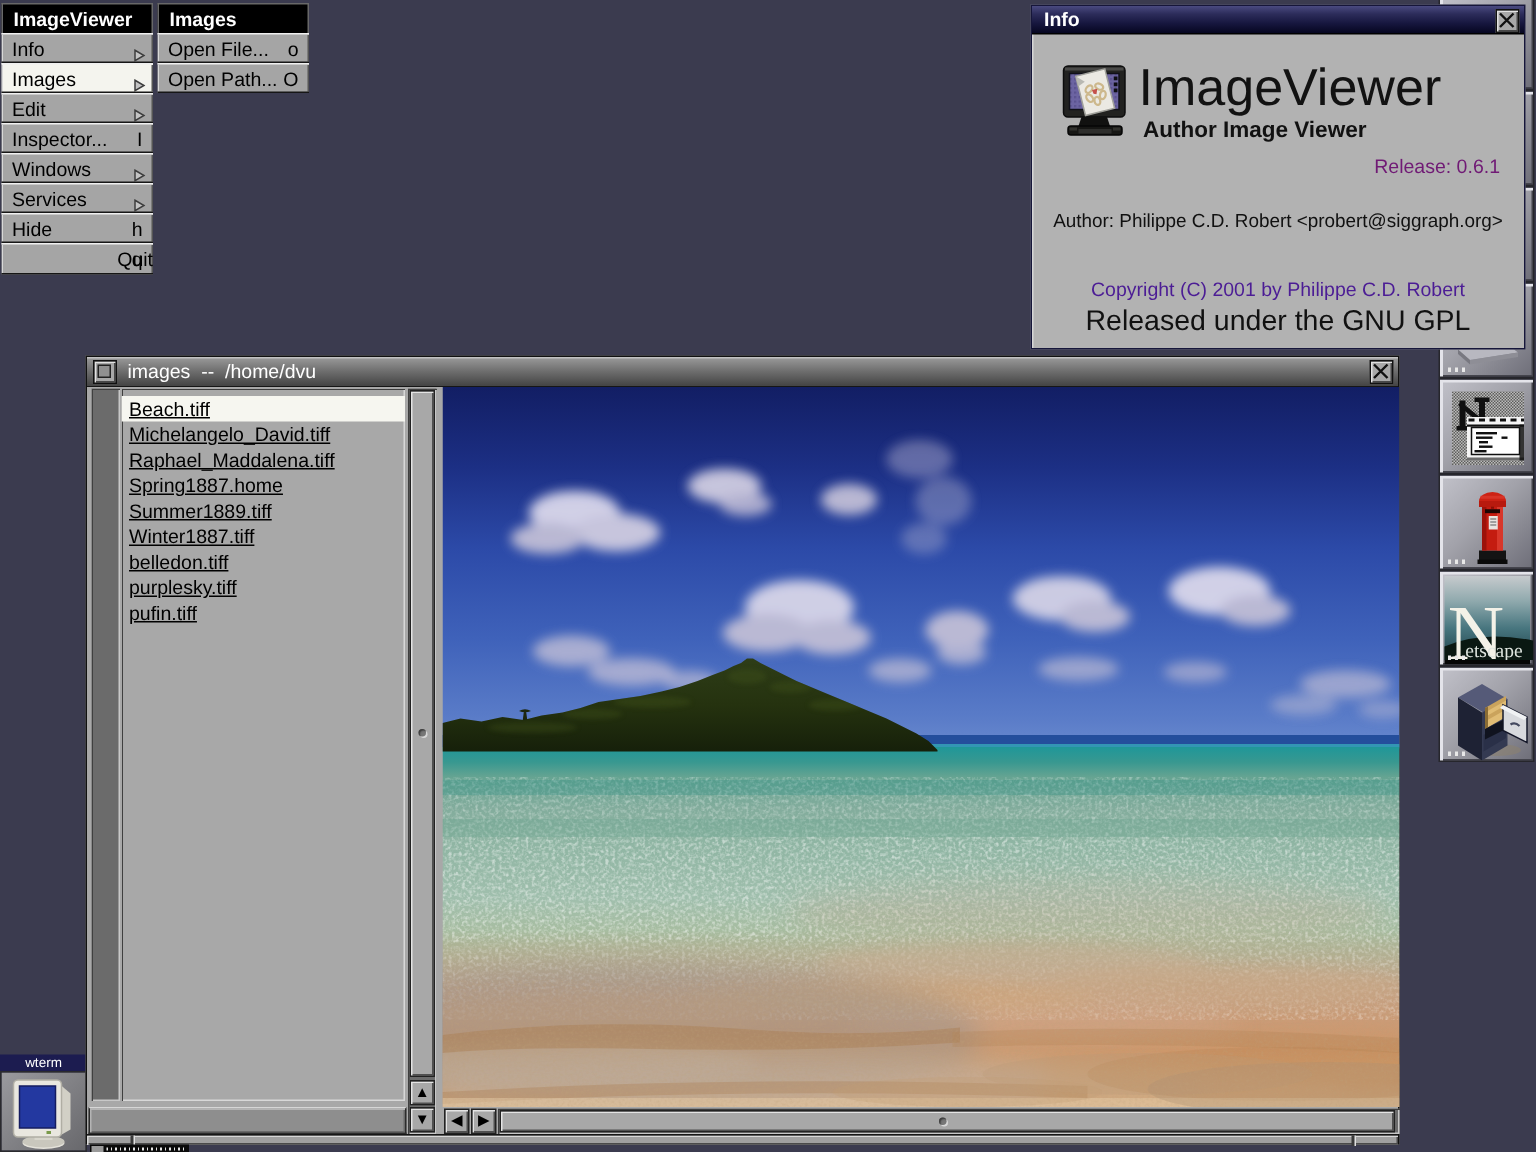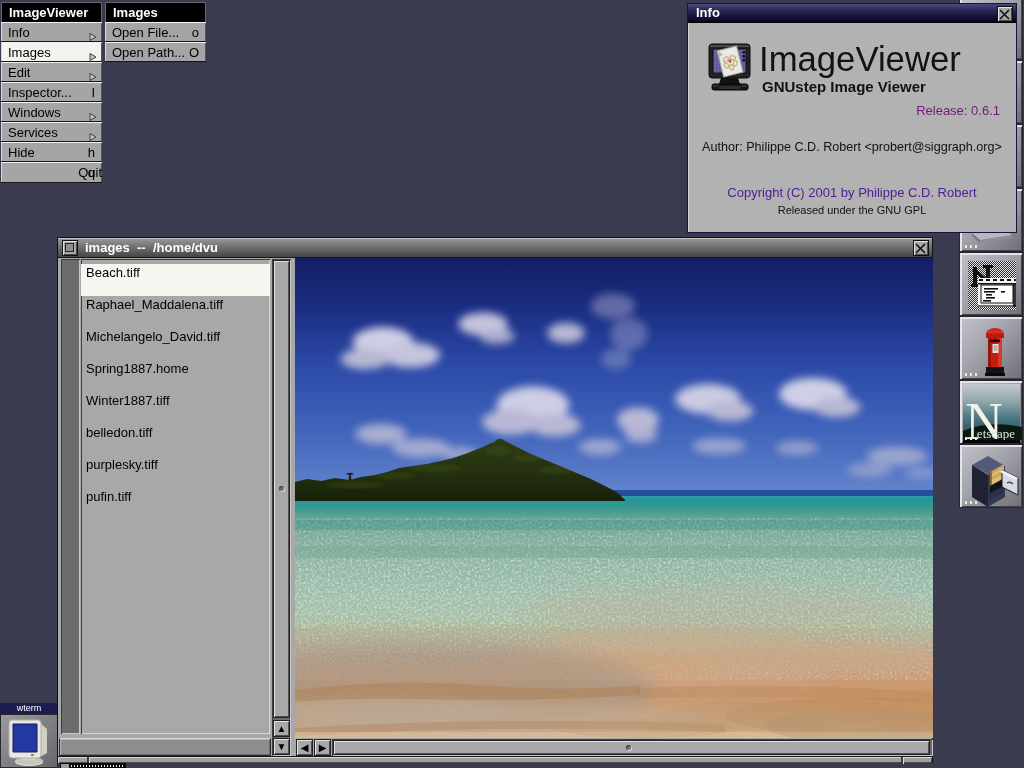--- a/index.html
+++ b/index.html
@@ -34,33 +34,33 @@
 #infotitle { position:absolute; left:0; top:0; right:0; height:19px;
   background:linear-gradient(#4a4a80 0%, #2c2c5a 30%, #16163e 65%, #060620 100%);
   color:#fff; font-weight:bold; font-size:13px; line-height:18px; padding-left:8px;
   border-bottom:1px solid #000; }
 
 
 #imgwin { left:57px; top:237px; width:876px; height:526px; background:#a8a8a8;
   border:1px solid #111; }
 #imgtitle { position:absolute; left:0; top:0; right:0; height:20px;
   background:linear-gradient(#9b9b9b 0%, #6e6e6e 50%, #454545 100%);
-  color:#fff; font-weight:bold; font-size:13px; line-height:19px; padding-left:27px;
+  color:#fff; font-weight:normal; font-size:13px; line-height:19px; padding-left:27px;
   border-bottom:1px solid #161616; box-shadow:inset 0 1px 0 #c2c2c2; }
 .track { position:absolute; background:#6b6b6b;
   box-shadow:inset 1px 1px 0 #3f3f3f, inset -1px -1px 0 #c8c8c8; }
 .knob { position:absolute; background:#a8a8a8;
   box-shadow:inset 1px 1px 0 #e4e4e4, inset -1px -1px 0 #505050;
   border:1px solid #222; }
 .dimple { position:absolute; width:5px; height:5px; border-radius:50%;
   background:#777; box-shadow:inset 1px 1px 1px #3c3c3c, 1px 1px 0 #d8d8d8; }
 #filelist { position:absolute; left:23px; top:21px; width:189px; height:475px;
   background:#a8a8a8; box-shadow:inset 1px 1px 0 #3f3f3f, inset -1px -1px 0 #d8d8d8;
   font-size:13px; color:#000; overflow:hidden; padding-top:5px; }
-.row { height:32px; line-height:17px; padding-left:5px; white-space:nowrap; }
+.row { height:17px; line-height:17px; padding-left:5px; white-space:nowrap;text-decoration:underline; }
 .row.sel { background:#f6f6f0; }
 #statusbar { position:absolute; left:1px; top:500px; width:212px; height:18px;
   background:#8e8e8e; box-shadow:inset 1px 1px 0 #b4b4b4, inset -1px -1px 0 #6a6a6a;
   border:1px solid #2c2c2c; border-top:1px solid #d6d6d6; }
 .arrowbtn { position:absolute; width:17px; height:17px; background:#a8a8a8;
   box-shadow:inset 1px 1px 0 #e4e4e4, inset -1px -1px 0 #505050; border:1px solid #222;
   font-size:10px; line-height:15px; text-align:center; color:#000; }
 #resizebar { position:absolute; left:0; top:518px; width:874px; height:7px;
   background:#a0a0a0; border-top:1px solid #161616;
   box-shadow:inset 1px 1px 0 #d8d8d8, inset -1px -1px 0 #4a4a4a; }
@@ -230,23 +230,24 @@
       <div style="position:absolute;left:2px;top:2px;width:9px;height:9px;border:1px solid #222;background:#909090;"></div>
     </div>
   <div class="tbtn" style="right:3px;">
     <svg width="13" height="13" viewBox="0 0 13 13">
         <path d="M2 2 L11 11 M11 2 L2 11" stroke="#111" stroke-width="1.6"></path>
       </svg>
   </div>
   <div class="track" style="left:3px; top:21px; width:19px; height:475px;"></div>
   <div id="filelist">
     <div class="row sel">Beach.tiff</div>
+    <div class="row">Michelangelo_David.tiff</div>
     <div class="row">Raphael_Maddalena.tiff</div>
-    <div class="row">Michelangelo_David.tiff</div>
     <div class="row">Spring1887.home</div>
+    <div class="row">Summer1889.tiff</div>
     <div class="row">Winter1887.tiff</div>
     <div class="row">belledon.tiff</div>
     <div class="row">purplesky.tiff</div>
     <div class="row">pufin.tiff</div>
   </div>
   <div id="statusbar"></div>
 
   <div class="track" style="left:214px; top:21px; width:19px; height:497px;"></div>
   <div class="knob" style="left:215px; top:22px; width:17px; height:458px;"></div>
   <div class="dimple" style="left:221px; top:248px;"></div>
@@ -438,25 +439,25 @@
         <path d="M21.3 16.5 l3.6 0 l-1.4 3.6 l-1.8 -0.9 z" fill="#c4504a"></path>
       </g>
       <path d="M14 35 L31 35 L33 41 L12 41 Z" fill="#111110"></path>
       <rect x="5" y="41" width="36" height="6" rx="2" fill="#161614" stroke="#060606"></rect>
       <rect x="12" y="43" width="22" height="3" fill="#2e2e2c"></rect>
       <rect x="6" y="42" width="5" height="2" fill="#32322e"></rect>
       <rect x="35" y="42" width="5" height="2" fill="#32322e"></rect>
     </svg>
   </div>
   <div class="abs" style="left:71px; top:36px; font-size:34.7px; color:#121212;">ImageViewer</div>
-  <div class="abs" style="left:74px; top:74px; font-size:15px; font-weight:bold; color:#111;">GNUstep Image Viewer</div>
+  <div class="abs" style="left:74px; top:74px; font-size:15px; font-weight:bold; color:#111;">Author Image Viewer</div>
   <div class="abs" style="right:16px; top:99px; font-size:13px; color:#701a75;">Release: 0.6.1</div>
   <div class="abs" style="left:0; right:0; top:136px; font-size:12.6px; color:#111; text-align:center;">Author: Philippe C.D. Robert &lt;probert@siggraph.org&gt;</div>
   <div class="abs" style="left:0; right:0; top:181px; font-size:13px; color:#4c1d95; text-align:center;">Copyright (C) 2001 by Philippe C.D. Robert</div>
-  <div class="abs" style="left:0; right:0; top:200px; font-size:11px; color:#111; text-align:center;">Released under the GNU GPL</div>
+  <div class="abs" style="left:0; right:0; top:200px; font-size:19px; color:#111; text-align:center;">Released under the GNU GPL</div>
 </div>
 
 <div class="menu" id="menu1" style="left:1px; top:2px; width:101px;">
   <div class="mtitle">ImageViewer</div>
   <div class="mitem">Info<span class="marr"><svg width="8" height="10" viewBox="0 0 8 10">
           <path d="M1 1.5 L7 5 L1 8.5 Z" fill="#c4c4c4" stroke="#3e3e3e" stroke-width="1"></path>
         </svg></span></div>
   <div class="mitem sel">Images<span class="marr"><svg width="8" height="10" viewBox="0 0 8 10">
           <path d="M1 1.5 L7 5 L1 8.5 Z" fill="#c4c4c4" stroke="#3e3e3e" stroke-width="1"></path>
         </svg></span></div>

